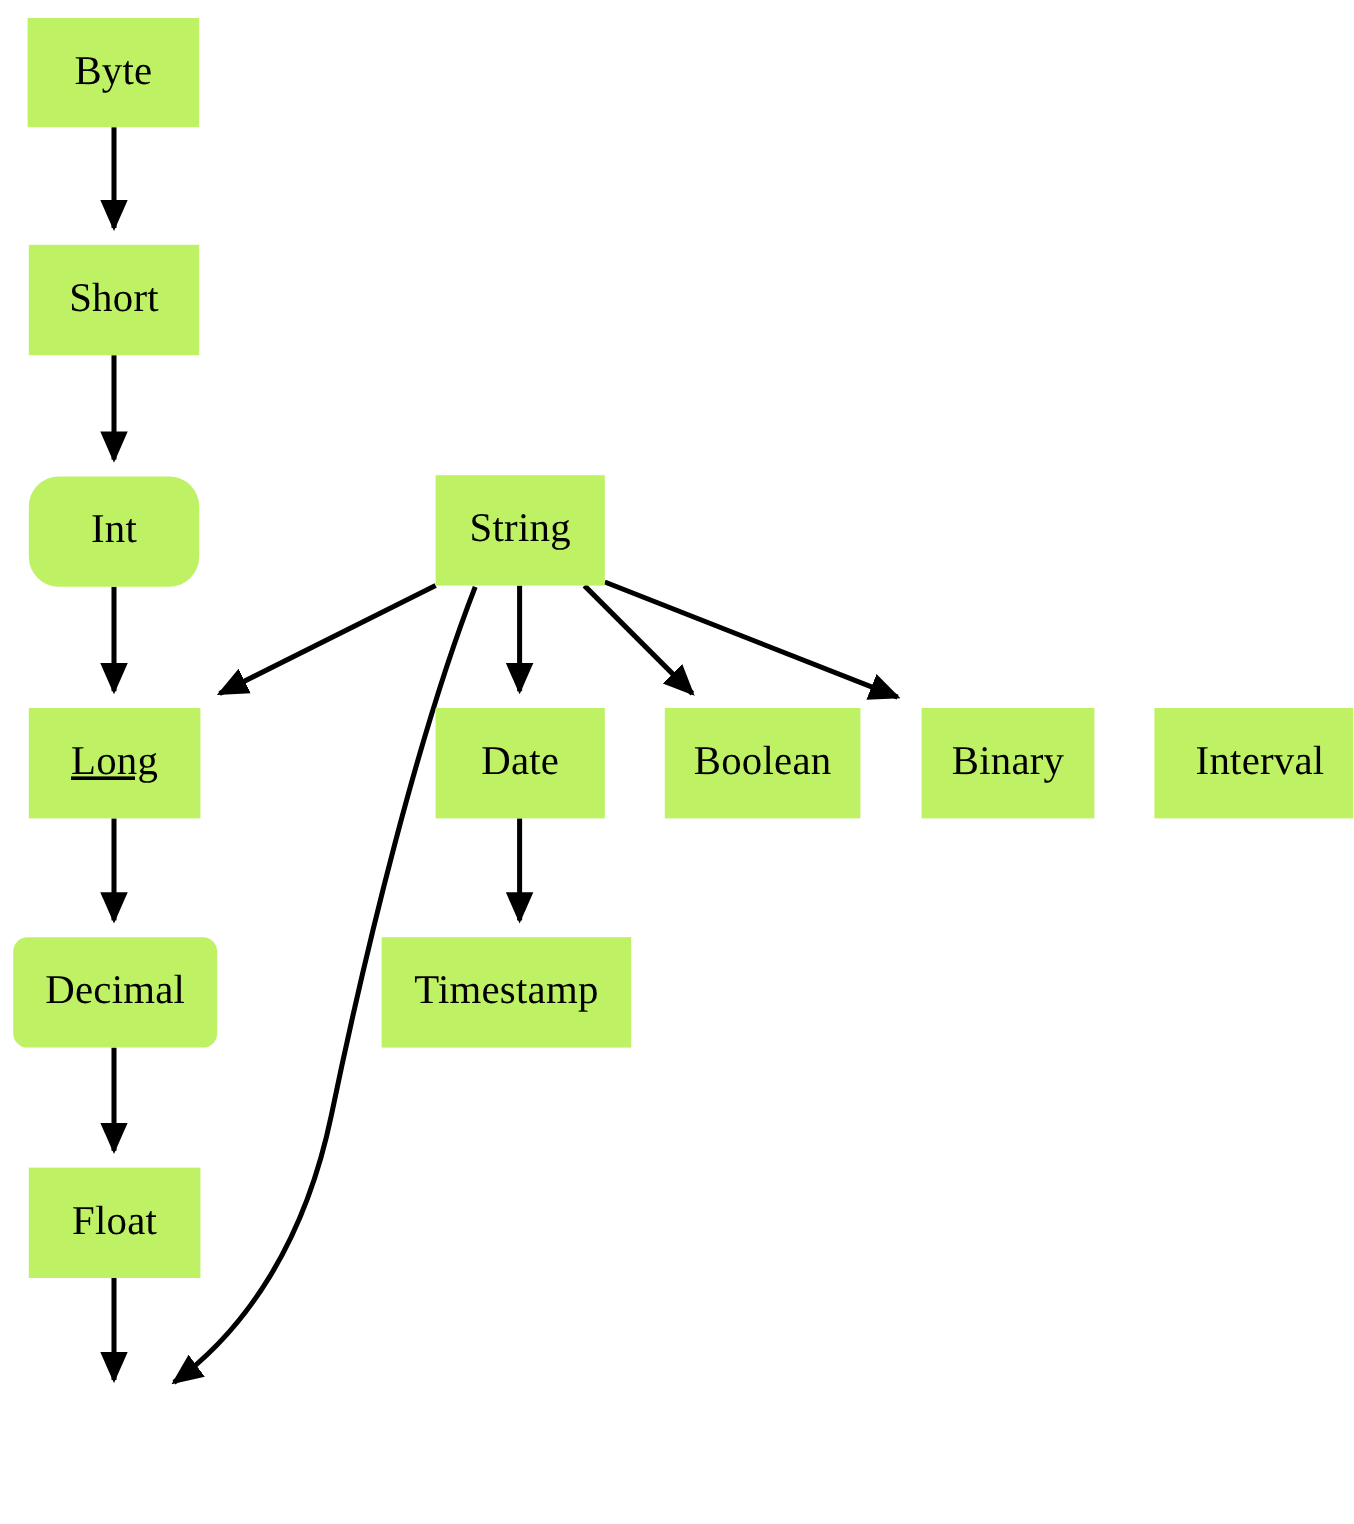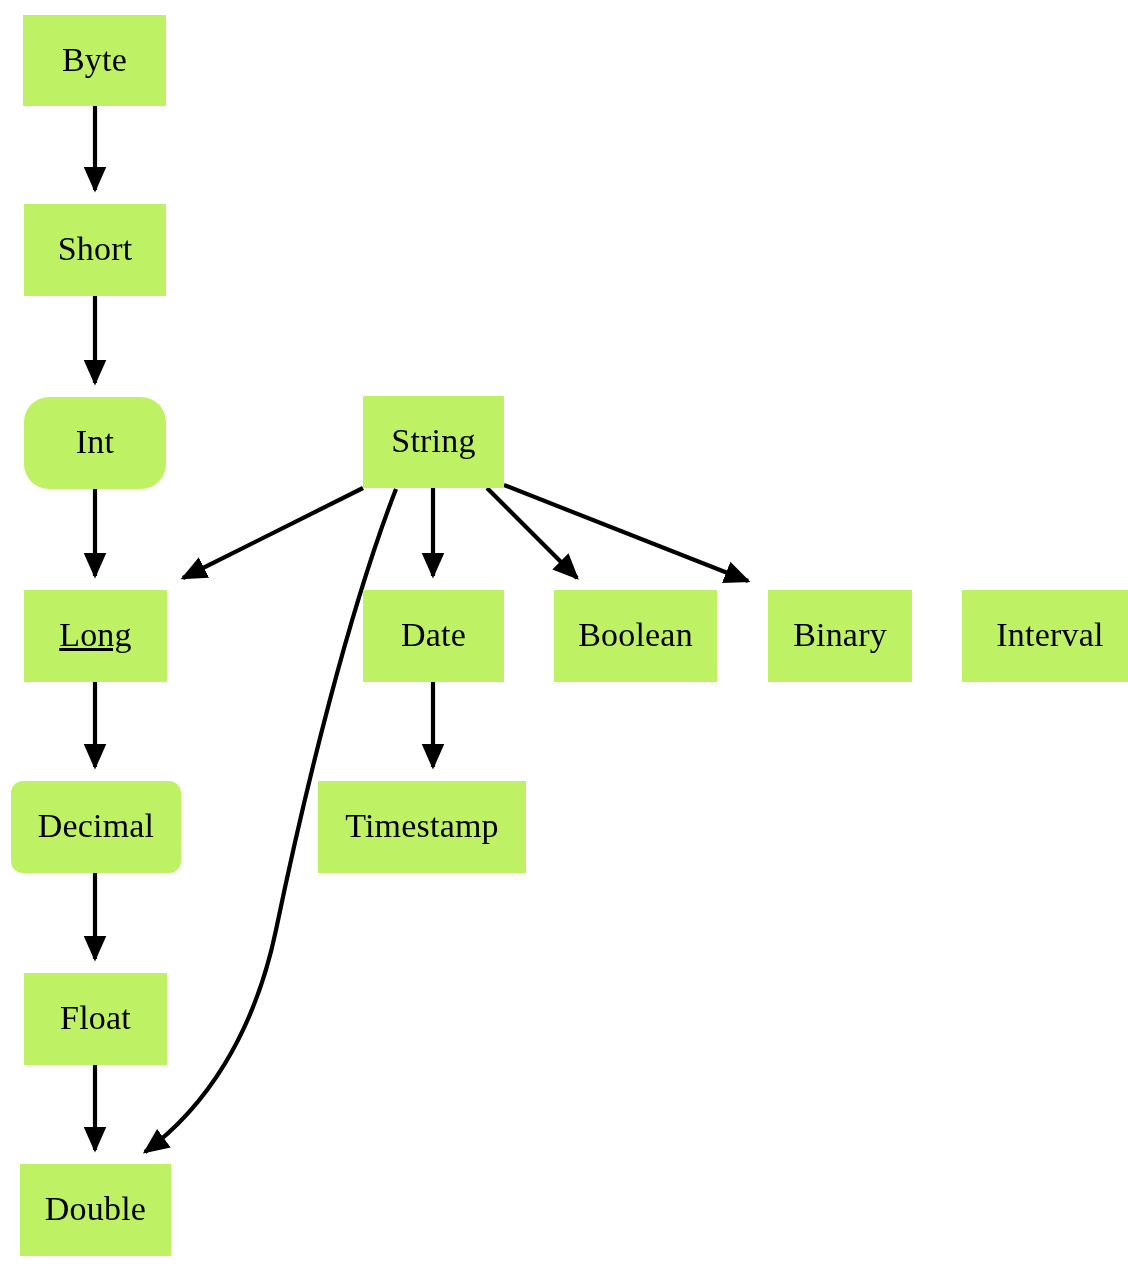--- a/index.html
+++ b/index.html
@@ -123,17 +123,14 @@
   </div>
 
   <div class="node" style="left:318px; top:781px; width:208px; height:92px;">
     <span class="node-label">Timestamp</span>
   </div>
 
   <div class="node" style="left:24px; top:973px; width:143px; height:92px;">
     <span class="node-label">Float</span>
   </div>
 
-  <div class="node" style="left:20px; top:1164px; width:151px; height:92px;">
-    <span class="node-label">Double</span>
-  </div>
 
 </div>
 
 </body></html>

